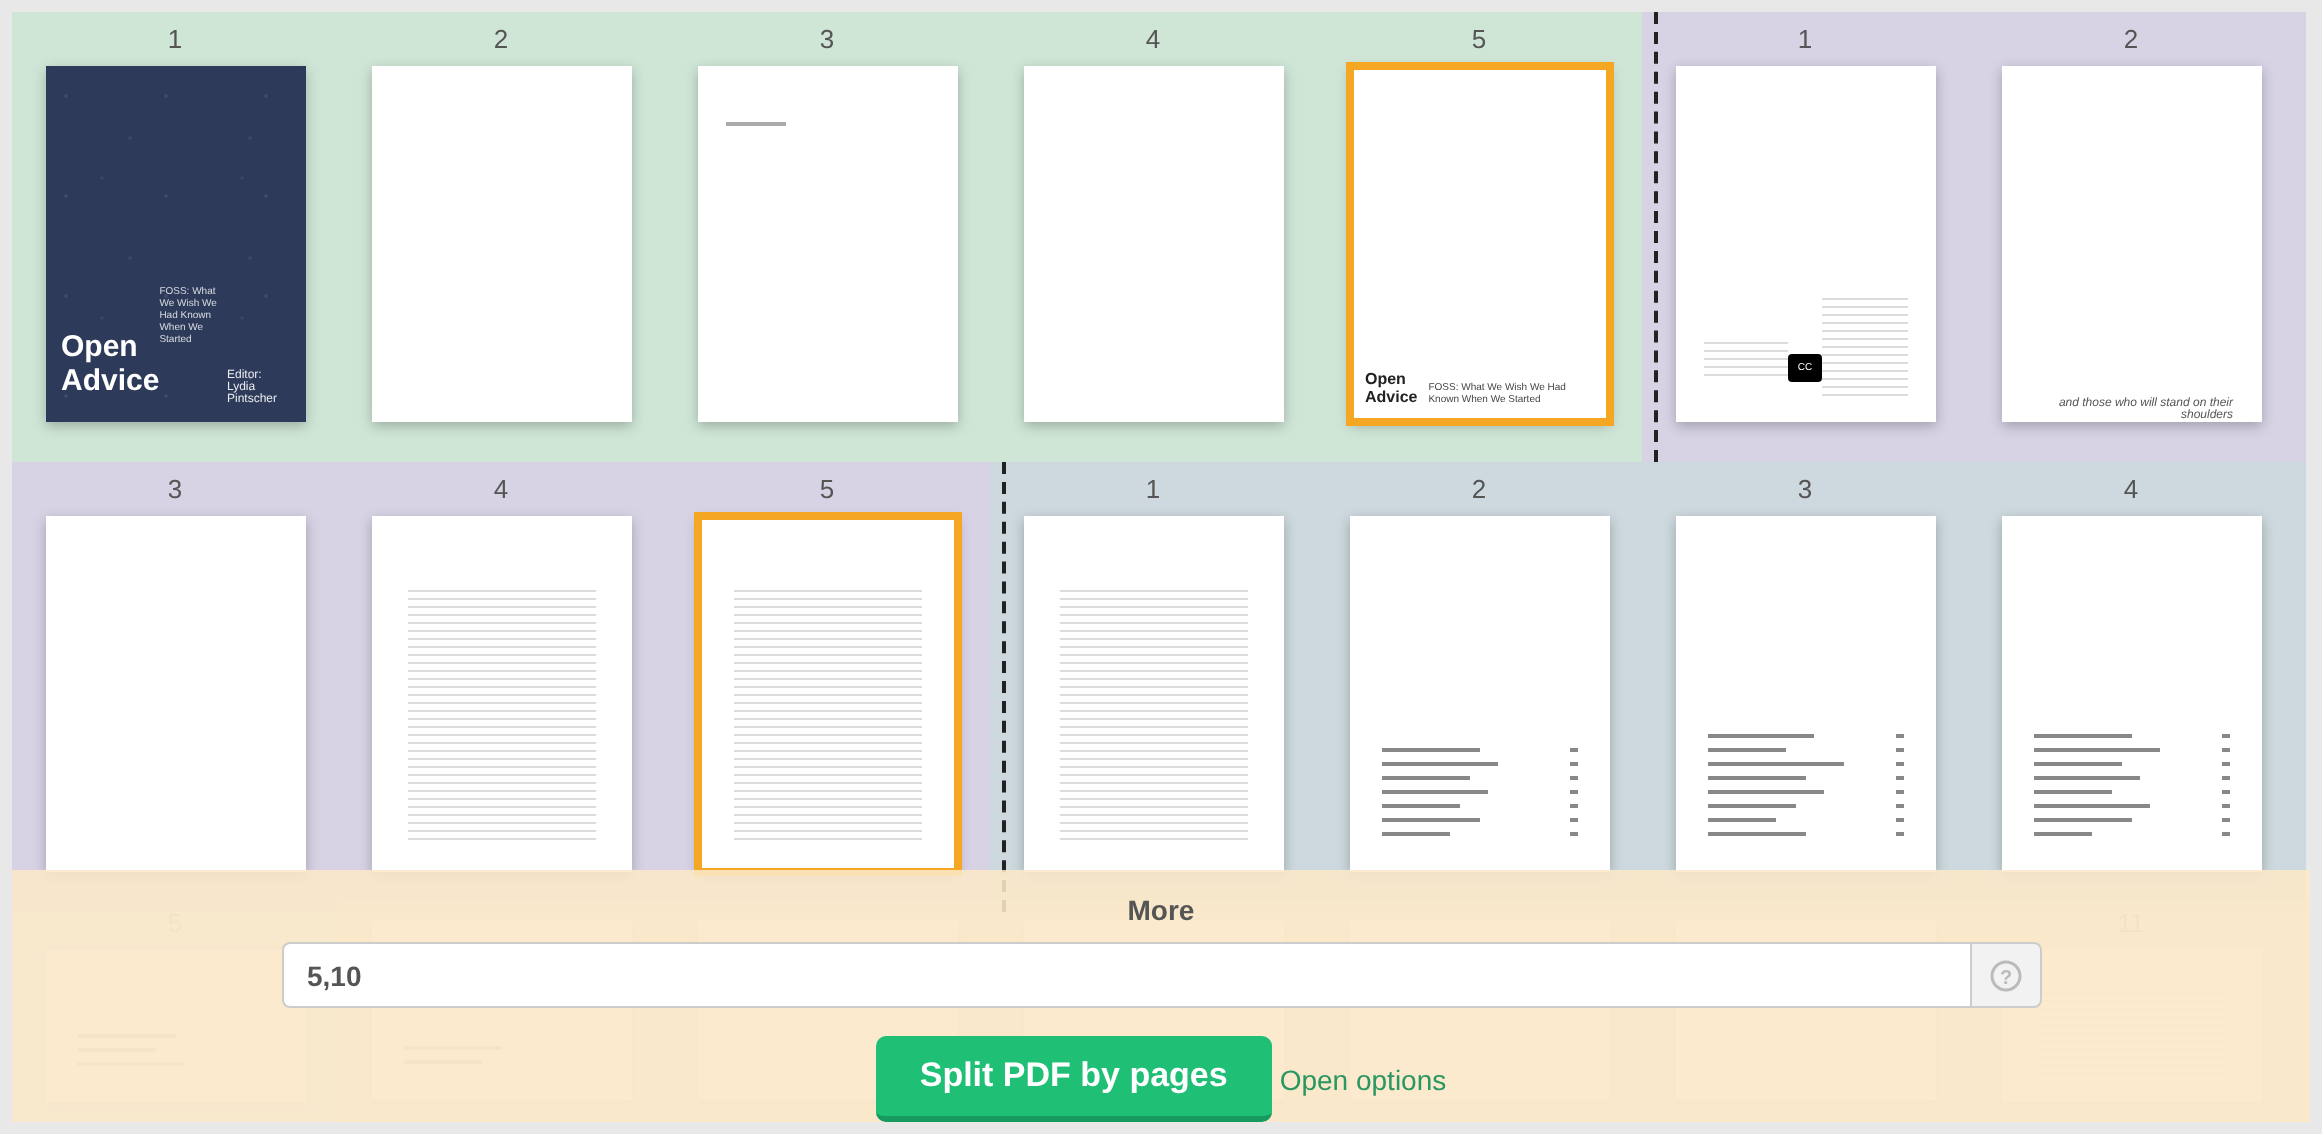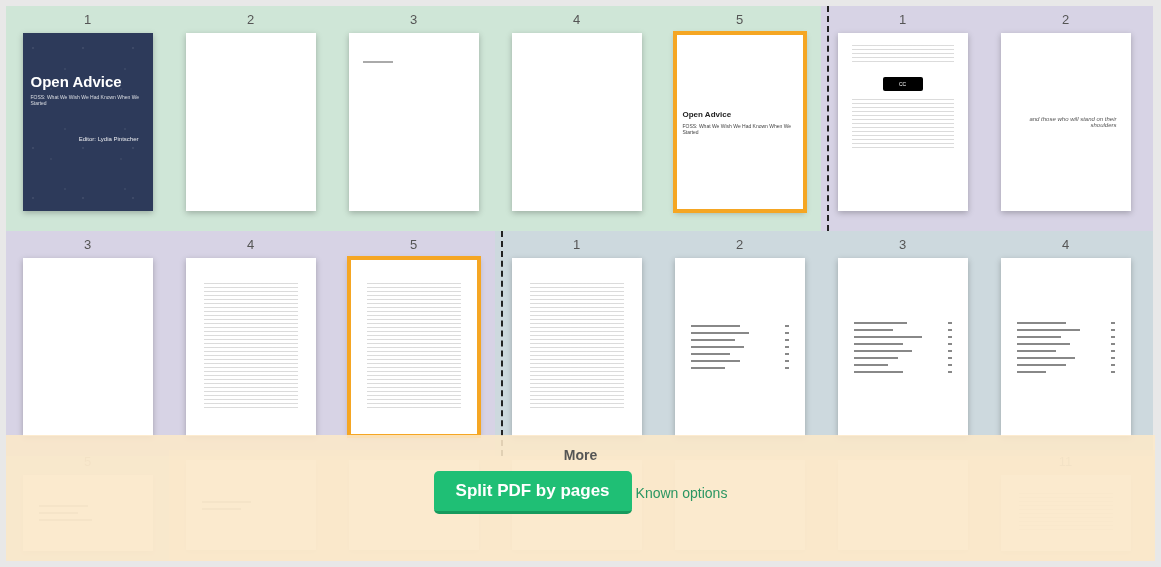--- a/index.html
+++ b/index.html
@@ -57,22 +57,22 @@
   font-weight: 500;
 }
 .thumb {
   width: 130px;
   height: 178px;
   background: #fff;
   box-shadow: 0 2px 6px rgba(0,0,0,0.25);
   position: relative;
   cursor: pointer;
   display: flex;
-  flex-direction: column;
-  align-items: flex-start;
+  flex-direction: row;
+  align-items: flex-end;
   justify-content: center;
   padding: 8px;
 }
 .thumb.selected {
   outline: 4px solid #f5a623;
   outline-offset: -2px;
 }
 .thumb.cover {
   background: #2d3a5a;
   color: #fff;
@@ -482,19 +482,28 @@
           <div class="page-num">11</div>
           <div class="thumb text-page">
             <div class="tiny-text-block"></div>
           </div>
         </div>
     </div>
   </div>
 
   <div class="bottom-panel">
     <div class="pages-label">More</div>
+    <div class="input-row">
+      <input class="pages-input" type="text" value="5,10" style="">
+      <div class="help-btn">
+        <svg width="16" height="16" viewBox="0 0 16 16">
+            <circle cx="8" cy="8" r="7" fill="none" stroke="#bbb" stroke-width="1.5"></circle>
+            <text x="8" y="12" text-anchor="middle" font-size="10" fill="#bbb" font-weight="bold">?</text>
+          </svg>
+      </div>
+    </div>
     <div class="action-row">
       <button class="split-btn">Split PDF by pages</button>
-      <a class="more-link">Known options</a>
+      <a class="more-link">Open options</a>
     </div>
   </div>
 
 </div>
 
 </body></html>

